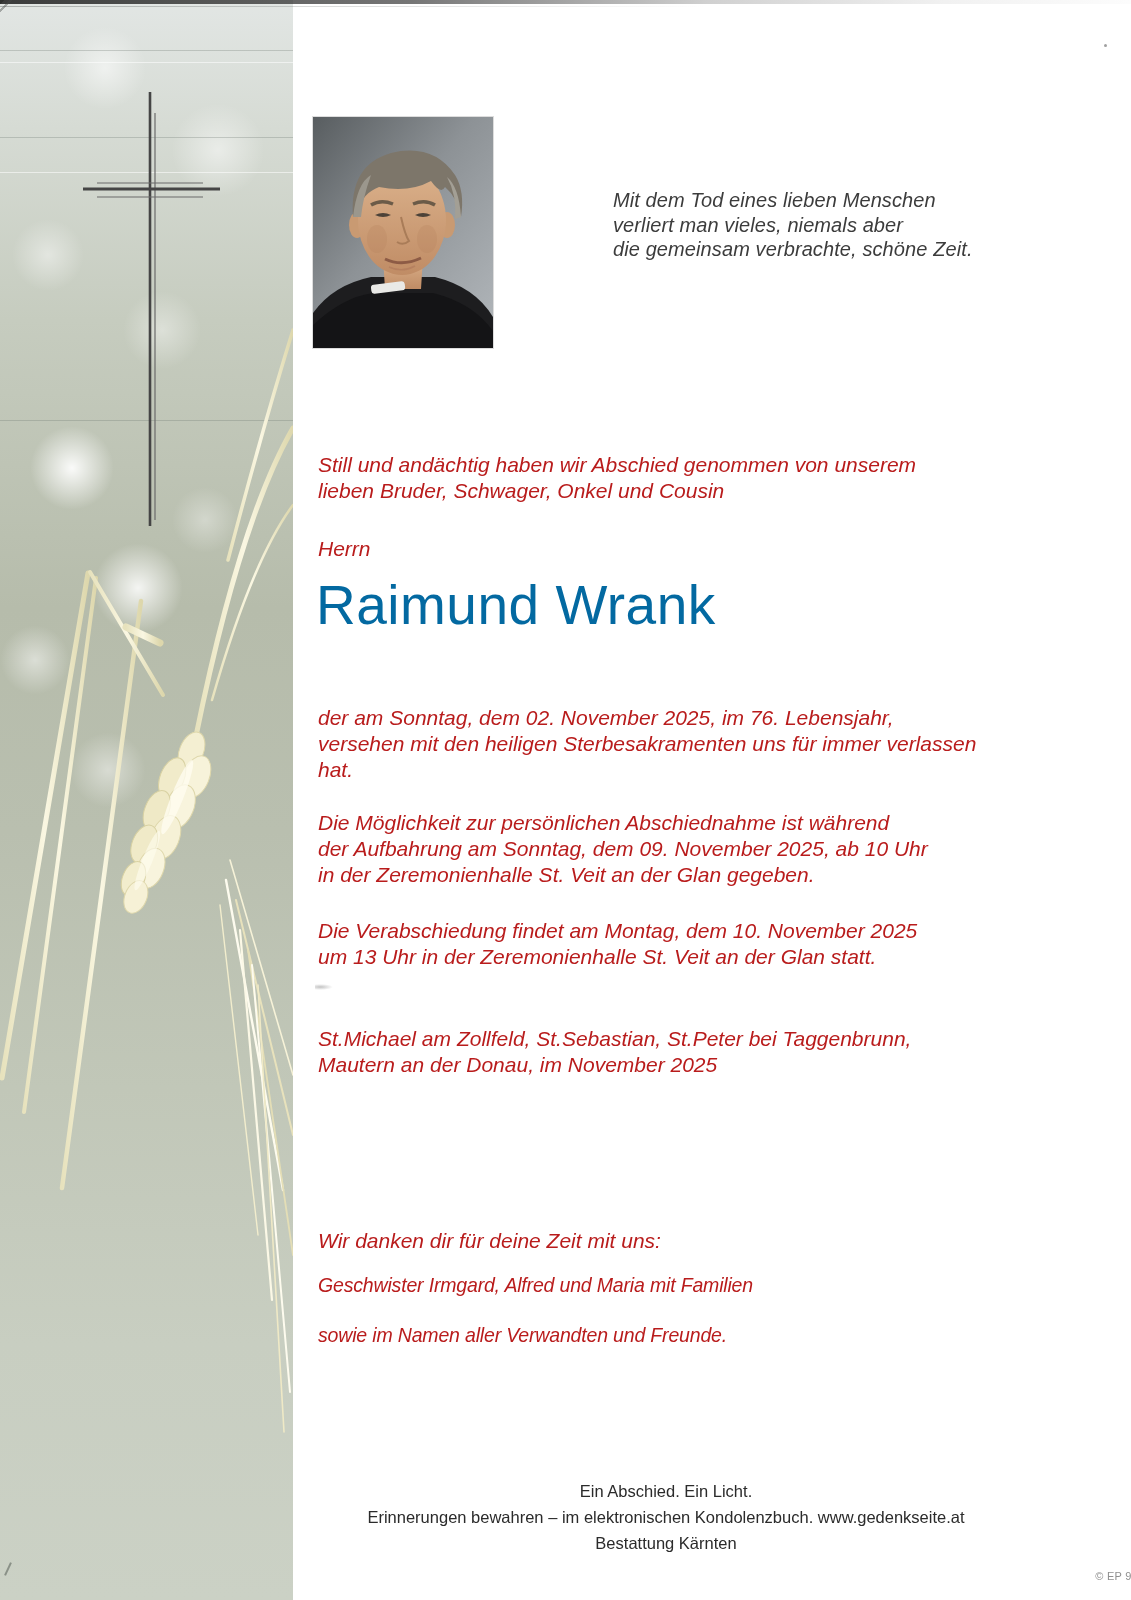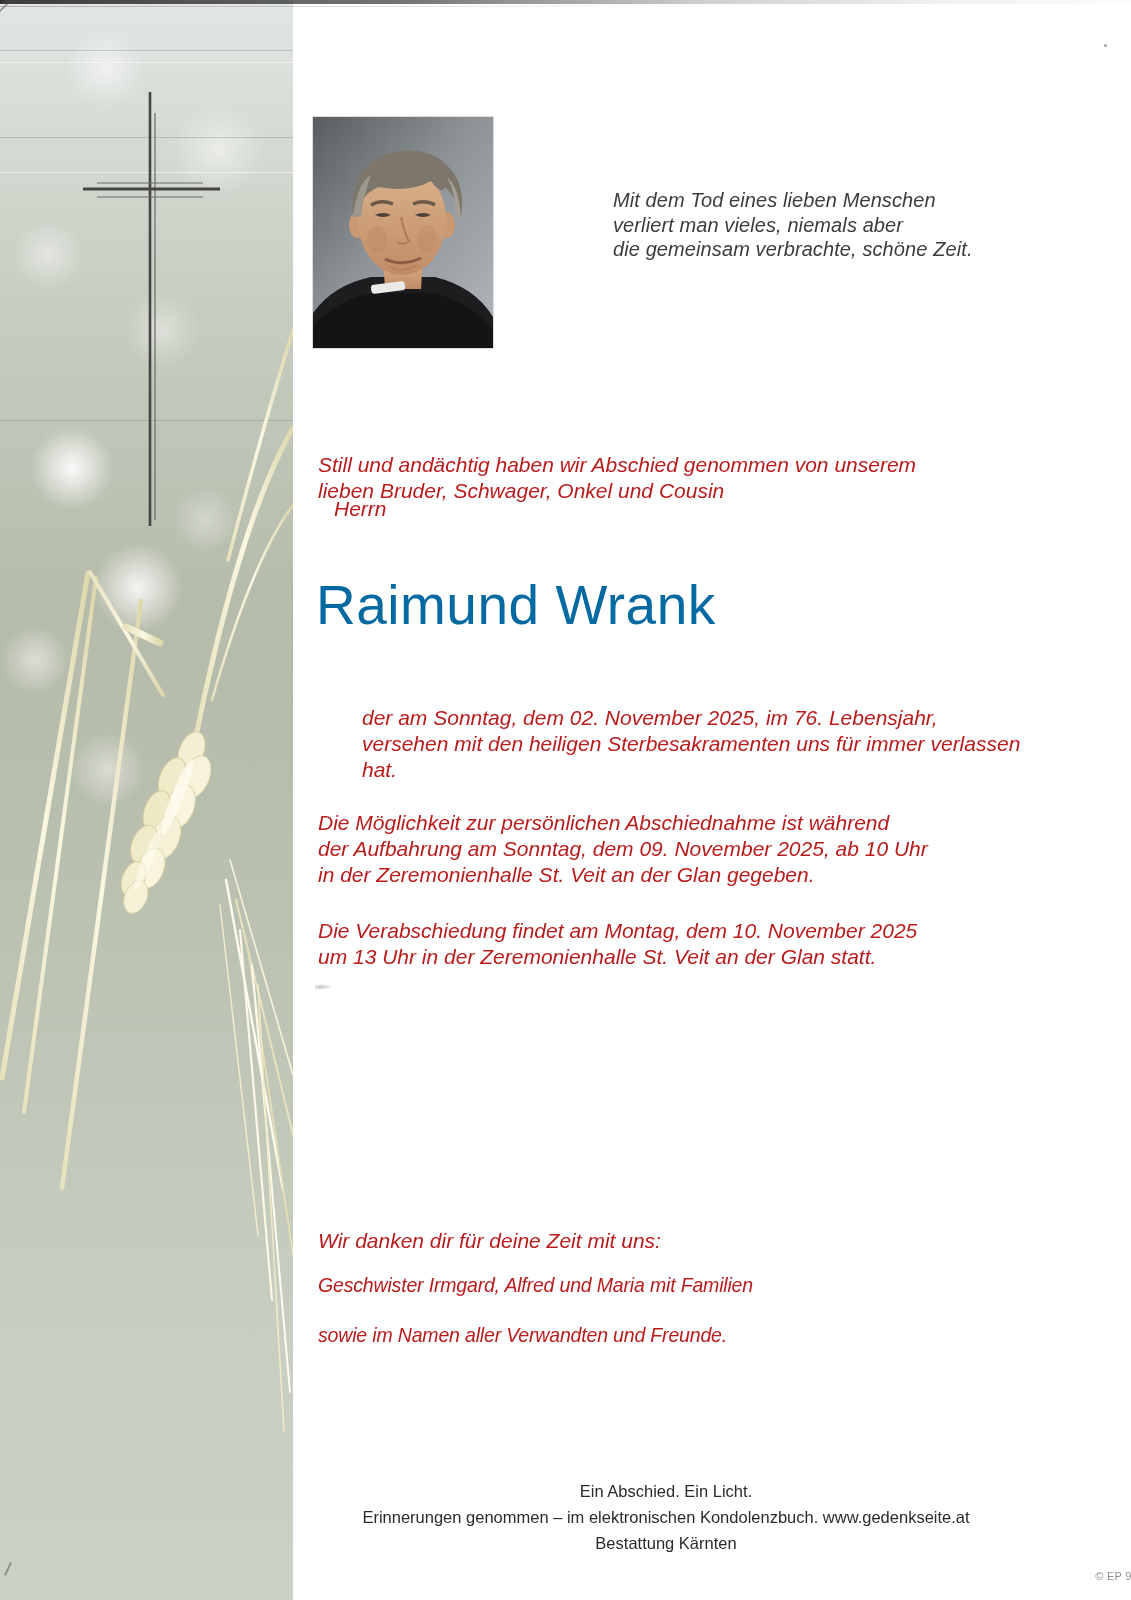--- a/index.html
+++ b/index.html
@@ -64,26 +64,26 @@
     box-shadow:0 0 0 1px rgba(120,120,120,.25);
   }
   
   .quote{
     position:absolute;left:613px;top:188px;
     font-style:italic;font-size:20px;line-height:24.5px;color:#3c3c3c;
     letter-spacing:.1px;
   }
   .block{position:absolute;left:318px;font-size:21px;line-height:26px;color:#b91c1c;font-style:italic;}
   .intro{top:452px;}
-  .salutation{top:496px;margin-left:16px;}
+  .salutation{top:536px;}
   .name{
     position:absolute;left:316px;top:574px;
     font-size:55px;line-height:62px;color:#0369a1;letter-spacing:.5px;
   }
-  .death{top:705px;margin-left:44px;}
+  .death{top:705px;}
   .viewing{top:810px;}
   .farewell{top:918px;}
   .places{top:1026px;}
   .thanks{top:1228px;}
   .family{top:1272px;}
   .closing{top:1322px;}
   .condensed{display:inline-block;transform:scaleX(.93);transform-origin:0 50%;letter-spacing:-.2px;}
   .footer{
     position:absolute;left:322px;top:1478px;width:688px;
     text-align:center;font-size:16.5px;line-height:26px;color:#2b2b2b;
@@ -233,34 +233,38 @@
     <div>Die Möglichkeit zur persönlichen Abschiednahme ist während</div>
     <div>der Aufbahrung am Sonntag, dem 09. November 2025, ab 10 Uhr</div>
     <div>in der Zeremonienhalle St. Veit an der Glan gegeben.</div>
   </div>
 
   <div class="block farewell">
     <div>Die Verabschiedung findet am Montag, dem 10. November 2025</div>
     <div>um 13 Uhr in der Zeremonienhalle St. Veit an der Glan statt.</div>
   </div>
 
+  <div class="block places">
+    <div>St.Michael am Zollfeld, St.Sebastian, St.Peter bei Taggenbrunn,</div>
+    <div>Mautern an der Donau, im November 2025</div>
+  </div>
 
   <div class="block thanks">Wir danken dir für deine Zeit mit uns:</div>
 
   <div class="block family">
     <span class="condensed">Geschwister Irmgard, Alfred und Maria mit Familien</span>
   </div>
 
   <div class="block closing">
     <span class="condensed">sowie im Namen aller Verwandten und Freunde.</span>
   </div>
 
   <div class="footer">
     <div>Ein Abschied. Ein Licht.</div>
-    <div>Erinnerungen genommen – im elektronischen Kondolenzbuch. www.gedenkseite.at</div>
+    <div>Erinnerungen bewahren – im elektronischen Kondolenzbuch. www.gedenkseite.at</div>
     <div>Bestattung Kärnten</div>
   </div>
 
   <div class="copyright">© EP 9039</div>
 
   <div class="scan-top"></div>
   <div class="scan-top2"></div>
   <div class="scan-right"></div>
   <div class="corner-smudge"></div>
   <div class="scratch-bl"></div>

